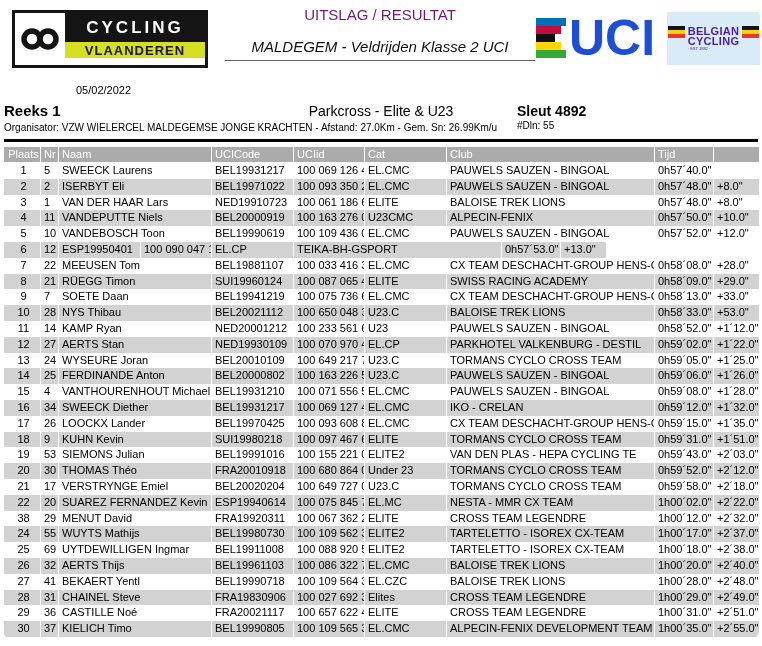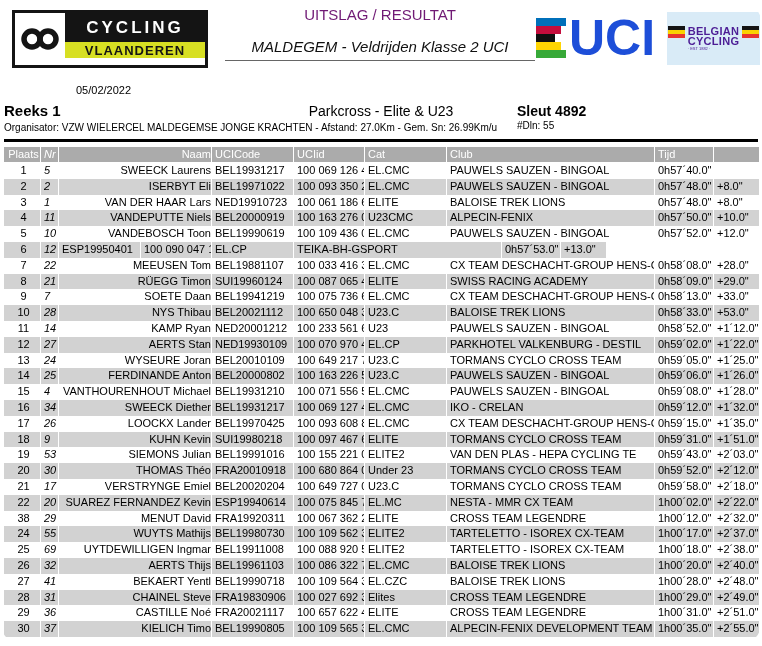--- a/index.html
+++ b/index.html
@@ -56,21 +56,21 @@
   .thick-line{position:absolute;left:4px;top:139px;width:754px;height:3px;background:#000;}
 
   
   .rtable{position:absolute;left:4px;top:147px;width:756px;}
   .thead{display:flex;height:15px;margin-bottom:1px;}
   .thead .cell{background:#ABABAB;color:#fff;font-size:11px;line-height:15px;}
   .trow{display:flex;height:15.8px;}
   .trow .cell{font-size:11px;line-height:15.8px;}
   .trow.alt .cell{background:#D2D2D2;}
   .cell{padding-left:3px;margin-right:1px;white-space:nowrap;overflow:hidden;box-sizing:border-box;}
-  .c0{width:36px;text-align:center;}.c1{width:17px;font-style:italic;}.c2{width:152px;text-align:right;}.c3{width:81px;}.c4{width:70px;}
+  .c0{width:36px;text-align:center;}.c1{width:17px;}.c2{width:152px;}.c3{width:81px;}.c4{width:70px;}
   .c5{width:81px;}.c6{width:207px;}.c7{width:58px;}.c8{width:45px;margin-right:0;}
 </style>
 </head>
 <body>
 
 <div class="page">
 
   <div class="cv-logo">
     <div class="cv-left">
       <svg width="42" height="26" viewBox="0 0 42 26">

